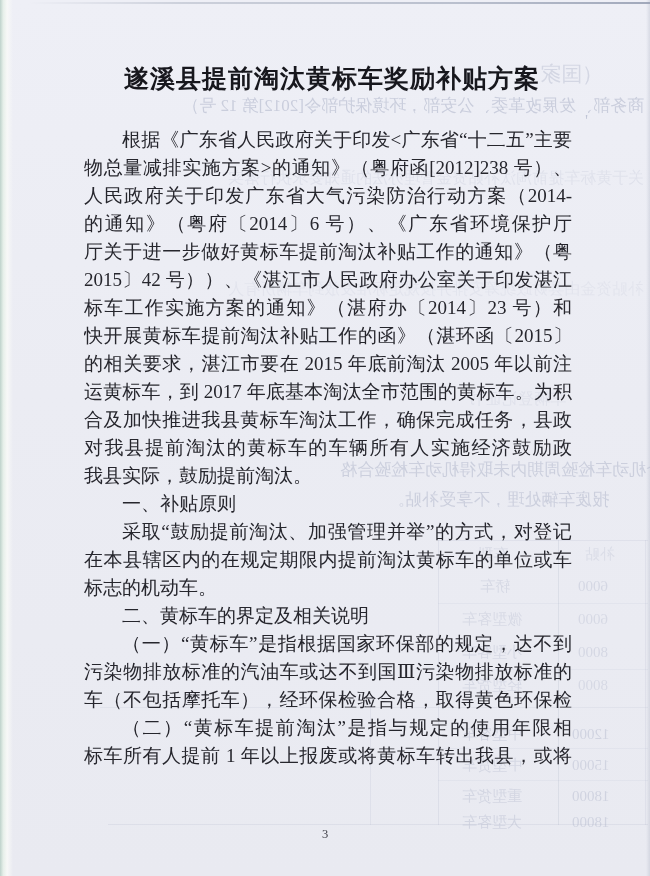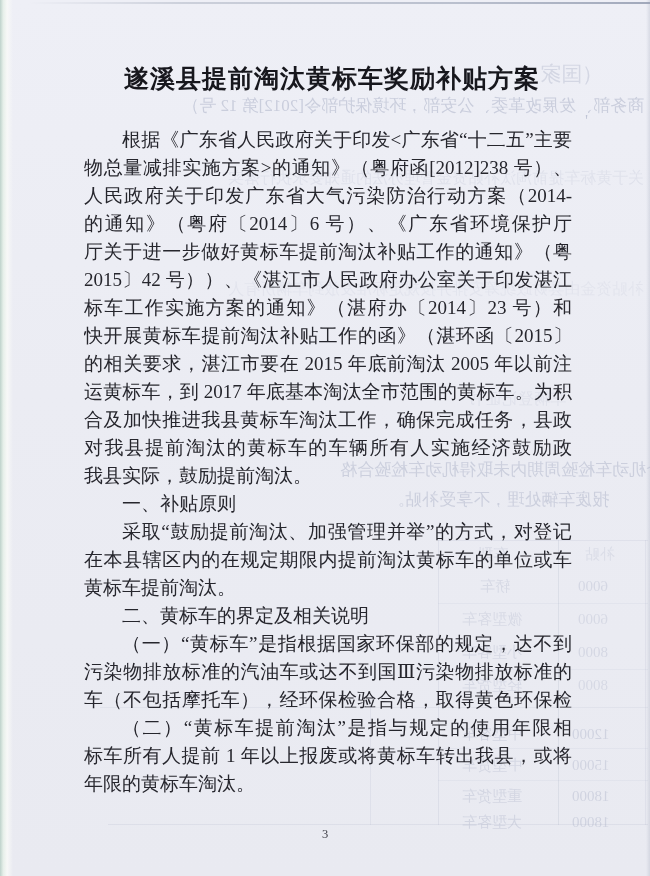--- a/index.html
+++ b/index.html
@@ -127,25 +127,24 @@
         <div class="line jst">标车工作实施方案的通知》（湛府办〔2014〕23 号）和《关于加</div>
         <div class="line jst">快开展黄标车提前淘汰补贴工作的函》（湛环函〔2015〕959 号）</div>
         <div class="line jst">的相关要求，湛江市要在 2015 年底前淘汰 2005 年以前注册的营</div>
         <div class="line jst">运黄标车，到 2017 年底基本淘汰全市范围的黄标车。为积极配</div>
         <div class="line jst">合及加快推进我县黄标车淘汰工作，确保完成任务，县政府决定</div>
         <div class="line jst">对我县提前淘汰的黄标车的车辆所有人实施经济鼓励政策，结合</div>
         <div class="line">我县实际，鼓励提前淘汰。</div>
         <div class="line ind">一、补贴原则</div>
         <div class="line ind jst">采取“鼓励提前淘汰、加强管理并举”的方式，对登记地址</div>
         <div class="line jst">在本县辖区内的在规定期限内提前淘汰黄标车的单位或车主，给</div>
-        <div class="line">黄标车提前淘汰。</div>
+        <div class="line">标志的机动车。</div>
         <div class="line ind">二、黄标车的界定及相关说明</div>
         <div class="line ind jst">（一）“黄标车”是指根据国家环保部的规定，达不到国Ⅰ</div>
         <div class="line jst">污染物排放标准的汽油车或达不到国Ⅲ污染物排放标准的柴油</div>
         <div class="line jst">车（不包括摩托车），经环保检验合格，取得黄色环保检验合格</div>
         <div class="line ind jst">（二）“黄标车提前淘汰”是指与规定的使用年限相比，黄</div>
         <div class="line jst">标车所有人提前 1 年以上报废或将黄标车转出我县，或将无使用</div>
-        <div class="line">年限的黄标车淘汰。</div>
       </div>
 
     <div class="pageno">3</div>
   </div>
 </div>
 
 </body></html>

